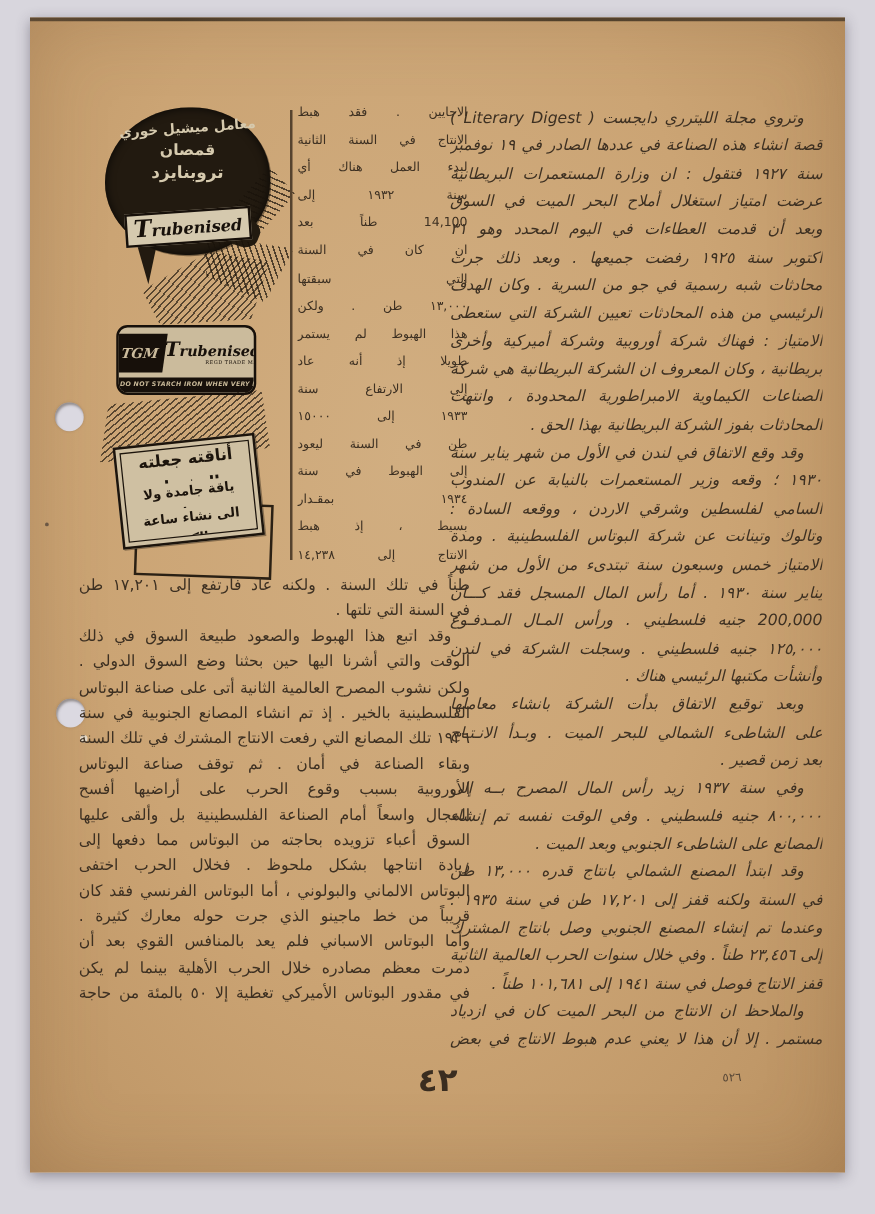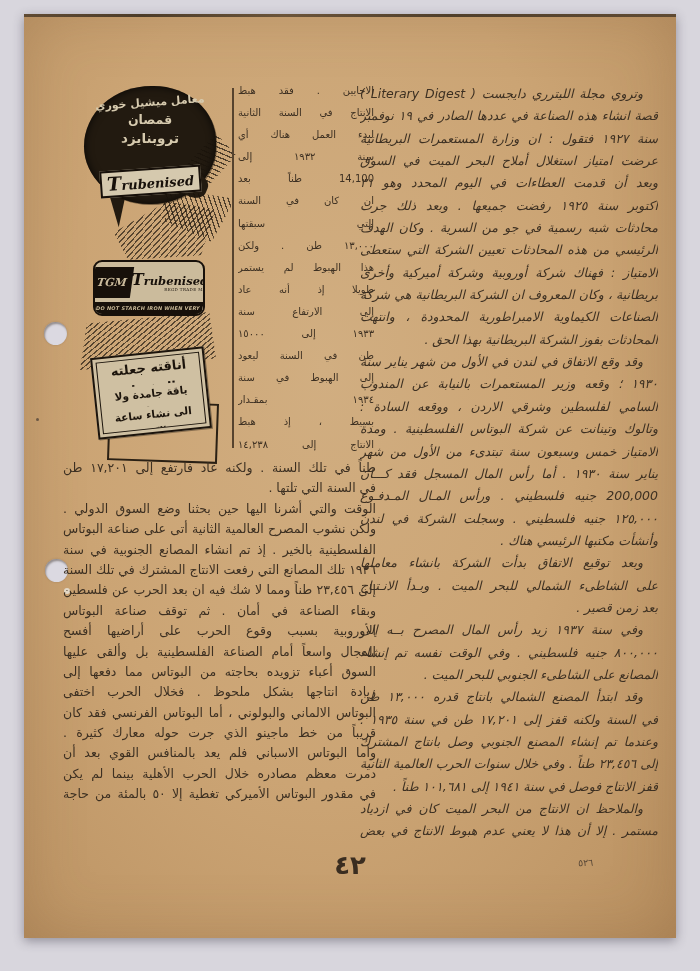--- a/index.html
+++ b/index.html
@@ -220,38 +220,38 @@
       <div class="tline">الامتياز خمس وسبعون سنة تبتدىء من الأول من شهر</div>
       <div class="tline">يناير سنة ١٩٣٠ . أما رأس المال المسجل فقد كـــان</div>
       <div class="tline">200,000 جنيه فلسطيني . ورأس المـال المـدفـوع</div>
       <div class="tline">١٢٥,٠٠٠ جنيه فلسطيني . وسجلت الشركة في لندن</div>
       <div class="tline short">وأنشأت مكتبها الرئيسي هناك .</div>
       <div class="tline indent">وبعد توقيع الاتفاق بدأت الشركة بانشاء معاملها</div>
       <div class="tline">على الشاطىء الشمالي للبحر الميت . وبـدأ الانـتـاج</div>
       <div class="tline short">بعد زمن قصير .</div>
       <div class="tline indent">وفي سنة ١٩٣٧ زيد رأس المال المصرح بــه إلى</div>
       <div class="tline">٨٠٠,٠٠٠ جنيه فلسطيني . وفي الوقت نفسه تم إنشاء</div>
-      <div class="tline short">المصانع على الشاطىء الجنوبي للبحر الميت .</div>
+      <div class="tline short">المصانع على الشاطىء الجنوبي وبعد الميت .</div>
       <div class="tline indent">وقد ابتدأ المصنع الشمالي بانتاج قدره ١٣,٠٠٠ طن</div>
       <div class="tline">في السنة ولكنه قفز إلى ١٧,٢٠١ طن في سنة ١٩٣٥ .</div>
       <div class="tline">وعندما تم إنشاء المصنع الجنوبي وصل بانتاج المشترك</div>
       <div class="tline">إلى ٢٣,٤٥٦ طناً . وفي خلال سنوات الحرب العالمية الثانية</div>
       <div class="tline short">قفز الانتاج فوصل في سنة ١٩٤١ إلى ١٠١,٦٨١ طناً .</div>
       <div class="tline indent">والملاحظ ان الانتاج من البحر الميت كان في ازدياد</div>
       <div class="tline">مستمر . إلا أن هذا لا يعني عدم هبوط الانتاج في بعض</div>
     </div>
 
   <div class="tcol col-bottom">
       <div class="tline">طناً في تلك السنة . ولكنه عاد فارتفع إلى ١٧,٢٠١ طن</div>
       <div class="tline short">في السنة التي تلتها .</div>
+      <div class="tline indent">وقد اتبع هذا الهبوط والصعود طبيعة السوق في ذلك</div>
       <div class="tline">الوقت والتي أشرنا اليها حين بحثنا وضع السوق الدولي .</div>
       <div class="tline">ولكن نشوب المصرح العالمية الثانية أتى على صناعة البوتاس</div>
       <div class="tline">الفلسطينية بالخير . إذ تم انشاء المصانع الجنوبية في سنة</div>
       <div class="tline">١٩٣٦ تلك المصانع التي رفعت الانتاج المشترك في تلك السنة</div>
-      <div class="tline">إلى ٢٣,٤٥٦ طناً ومما لا شك فيه ان بعد الحرب عن فلسطين</div>
       <div class="tline">وبقاء الصناعة في أمان . ثم توقف صناعة البوتاس</div>
       <div class="tline">الأوروبية بسبب وقوع الحرب على أراضيها أفسح</div>
       <div class="tline">المجال واسعاً أمام الصناعة الفلسطينية بل وألقى عليها</div>
       <div class="tline">السوق أعباء تزويده بحاجته من البوتاس مما دفعها إلى</div>
       <div class="tline">زيادة انتاجها بشكل ملحوظ . فخلال الحرب اختفى</div>
       <div class="tline">البوتاس الالماني والبولوني ، أما البوتاس الفرنسي فقد كان</div>
       <div class="tline">قريباً من خط ماجينو الذي جرت حوله معارك كثيرة .</div>
       <div class="tline">وأما البوتاس الاسباني فلم يعد بالمنافس القوي بعد أن</div>
       <div class="tline">دمرت معظم مصادره خلال الحرب الأهلية بينما لم يكن</div>
       <div class="tline">في مقدور البوتاس الأميركي تغطية إلا ٥٠ بالمئة من حاجة</div>

